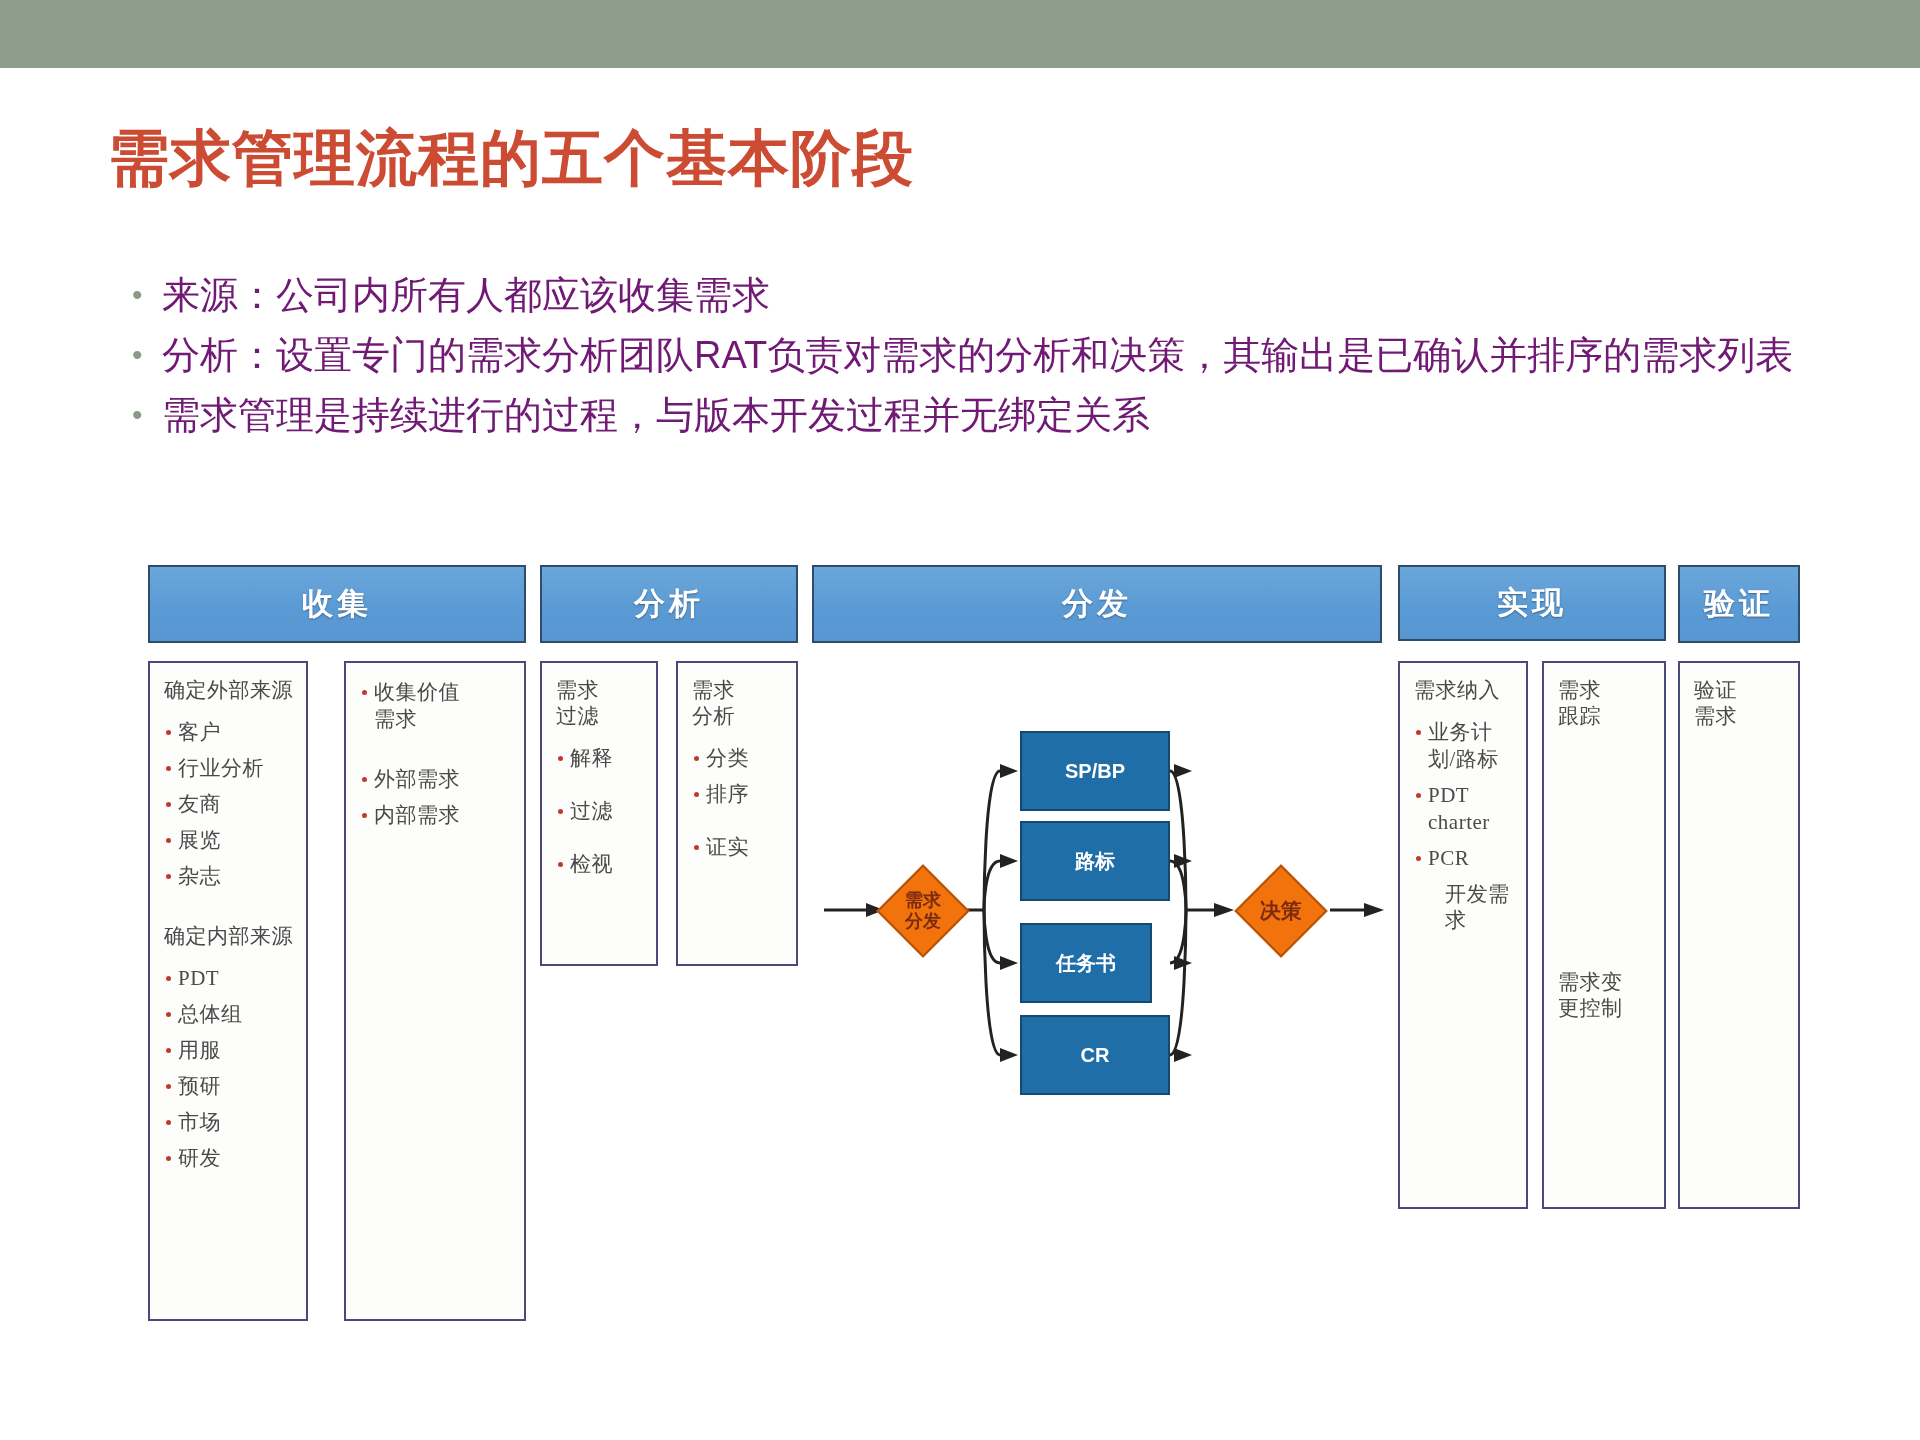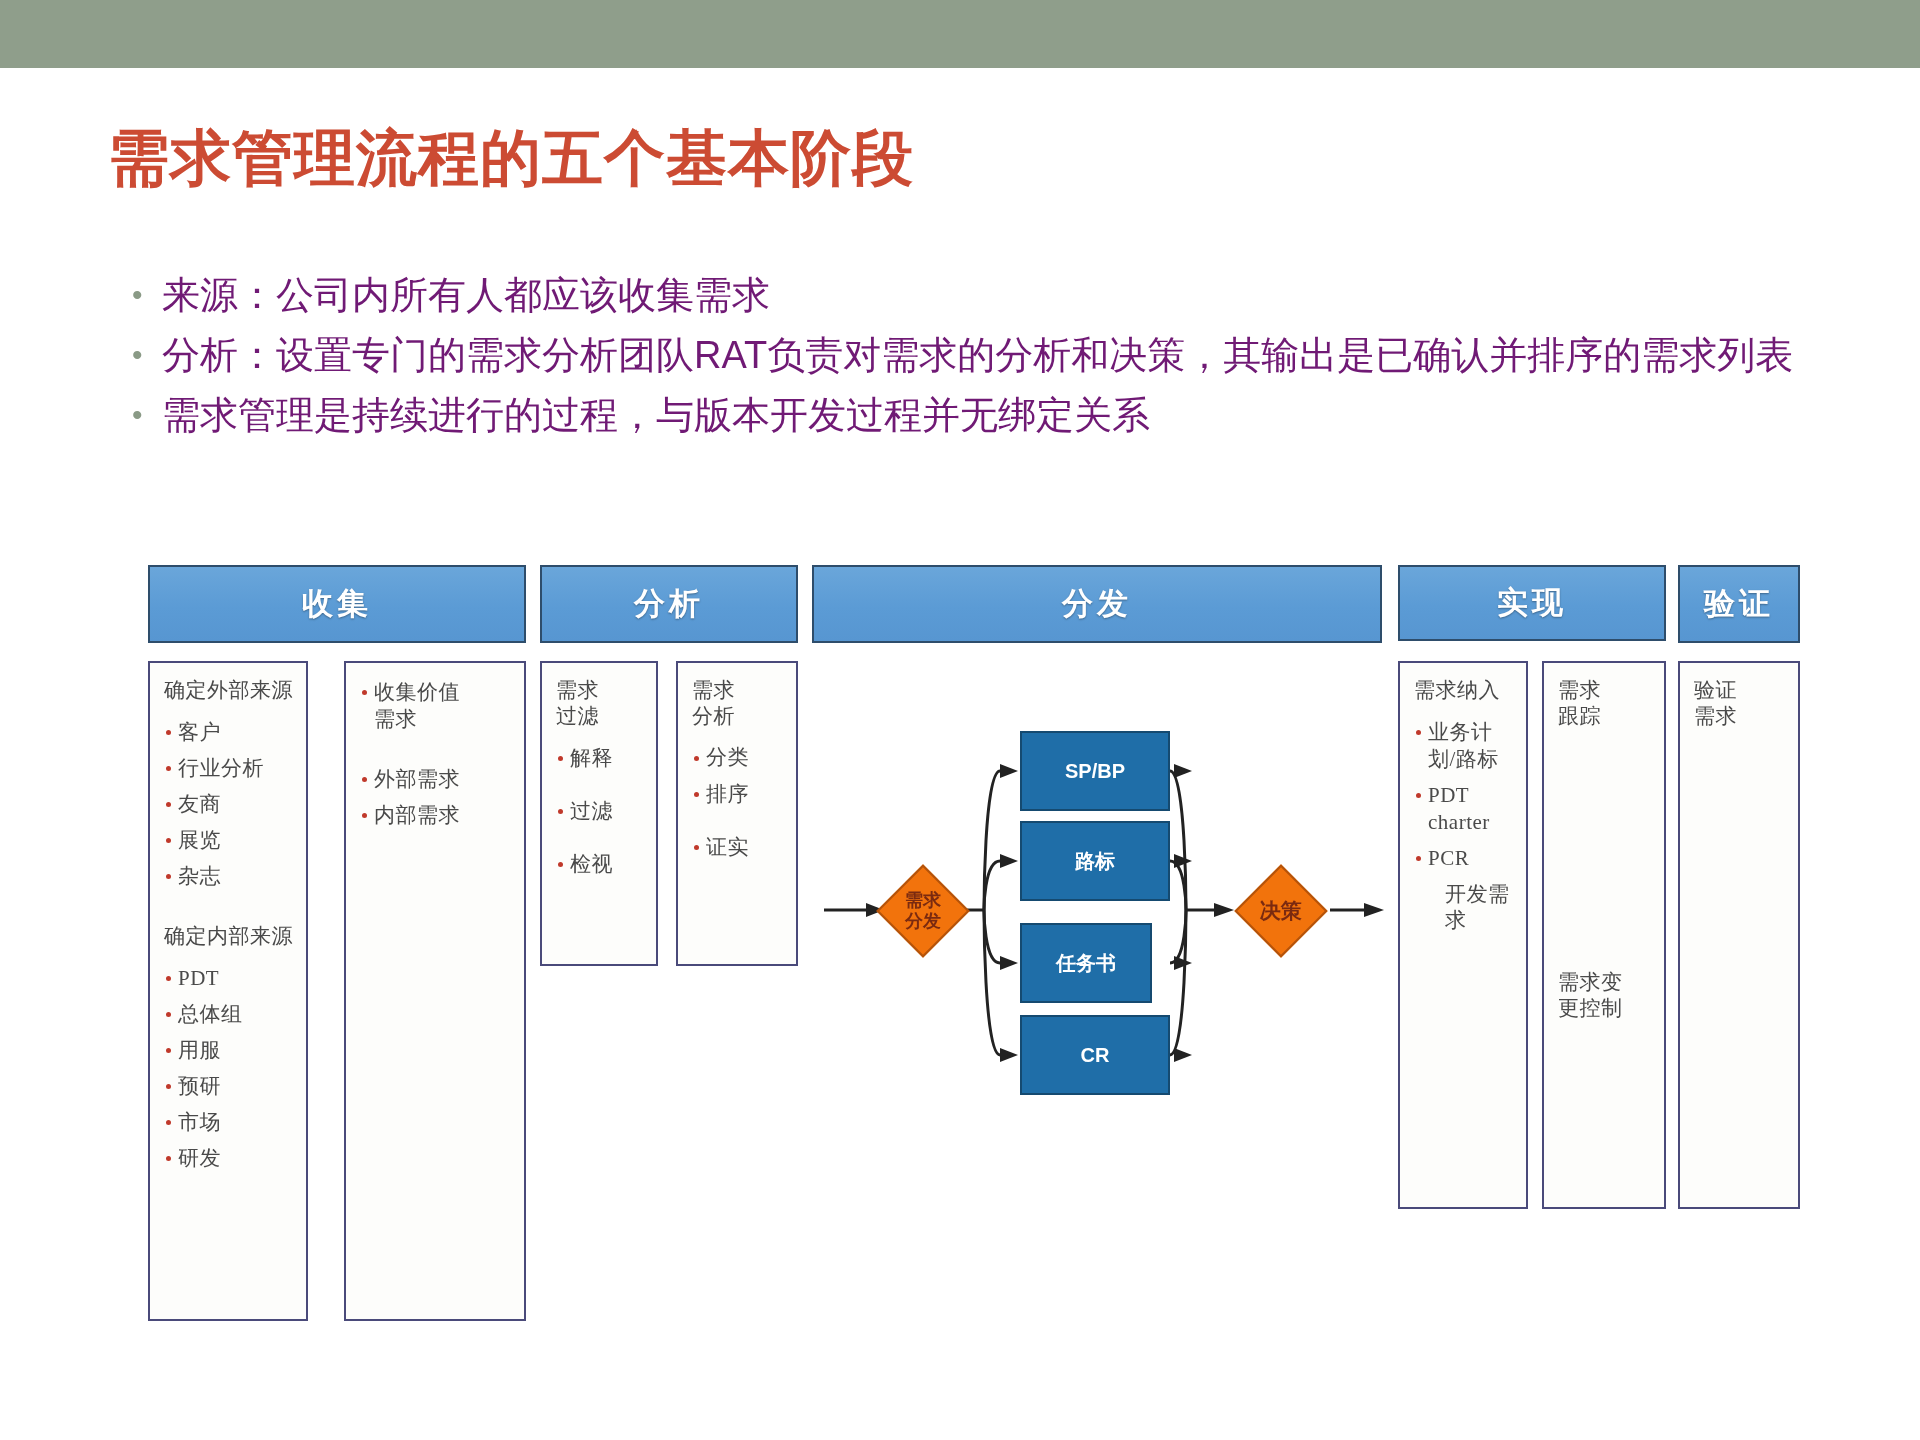--- a/index.html
+++ b/index.html
@@ -215,21 +215,21 @@
         <li style="margin-bottom:26px;">解释</li>
         <li style="margin-bottom:26px;">过滤</li>
         <li>检视</li>
       </ul>
     </div>
 
     <div class="panel" style="left:528px; top:96px; width:122px; height:305px;">
       <div class="ph" style="white-space:pre-line;">需求
 分析</div>
       <ul>
-        <li style="font-family:Liberation Mono, monospace;">分类</li>
+        <li style="">分类</li>
         <li style="margin-bottom:26px;">排序</li>
         <li>证实</li>
       </ul>
     </div>
 
     <div class="panel" style="left:1250px; top:96px; width:130px; height:548px;">
       <div class="ph">需求纳入</div>
       <ul>
         <li style="white-space:pre-line;">业务计
 划/路标</li>

